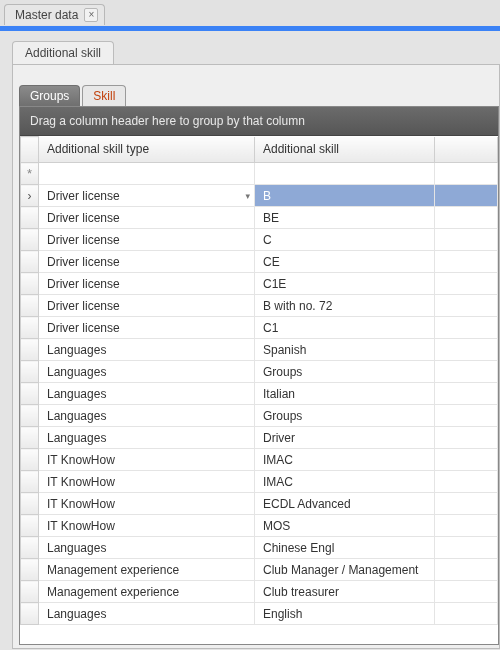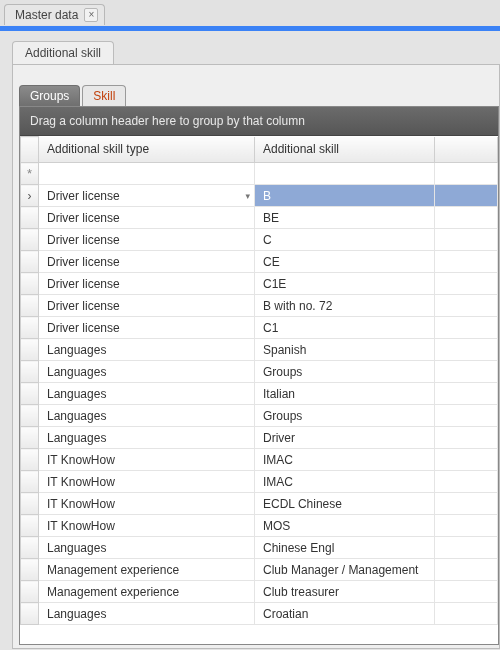--- a/index.html
+++ b/index.html
@@ -300,21 +300,21 @@
               </tr>
               <tr>
                 <td class="indicator"></td>
                 <td class="c-type">IT KnowHow</td>
                 <td class="c-skill">IMAC</td>
                 <td class="c-extra"></td>
               </tr>
               <tr>
                 <td class="indicator"></td>
                 <td class="c-type">IT KnowHow</td>
-                <td class="c-skill">ECDL Chinese</td>
+                <td class="c-skill">ECDL Advanced</td>
                 <td class="c-extra"></td>
               </tr>
               <tr>
                 <td class="indicator"></td>
                 <td class="c-type">IT KnowHow</td>
                 <td class="c-skill">MOS</td>
                 <td class="c-extra"></td>
               </tr>
               <tr>
                 <td class="indicator"></td>
@@ -330,21 +330,21 @@
               </tr>
               <tr>
                 <td class="indicator"></td>
                 <td class="c-type">Management experience</td>
                 <td class="c-skill">Club treasurer</td>
                 <td class="c-extra"></td>
               </tr>
               <tr>
                 <td class="indicator"></td>
                 <td class="c-type">Languages</td>
-                <td class="c-skill">Croatian</td>
+                <td class="c-skill">English</td>
                 <td class="c-extra"></td>
               </tr>
             </tbody>
         </table>
       </div>
 
     </div>
   </div>
 </div>
 

